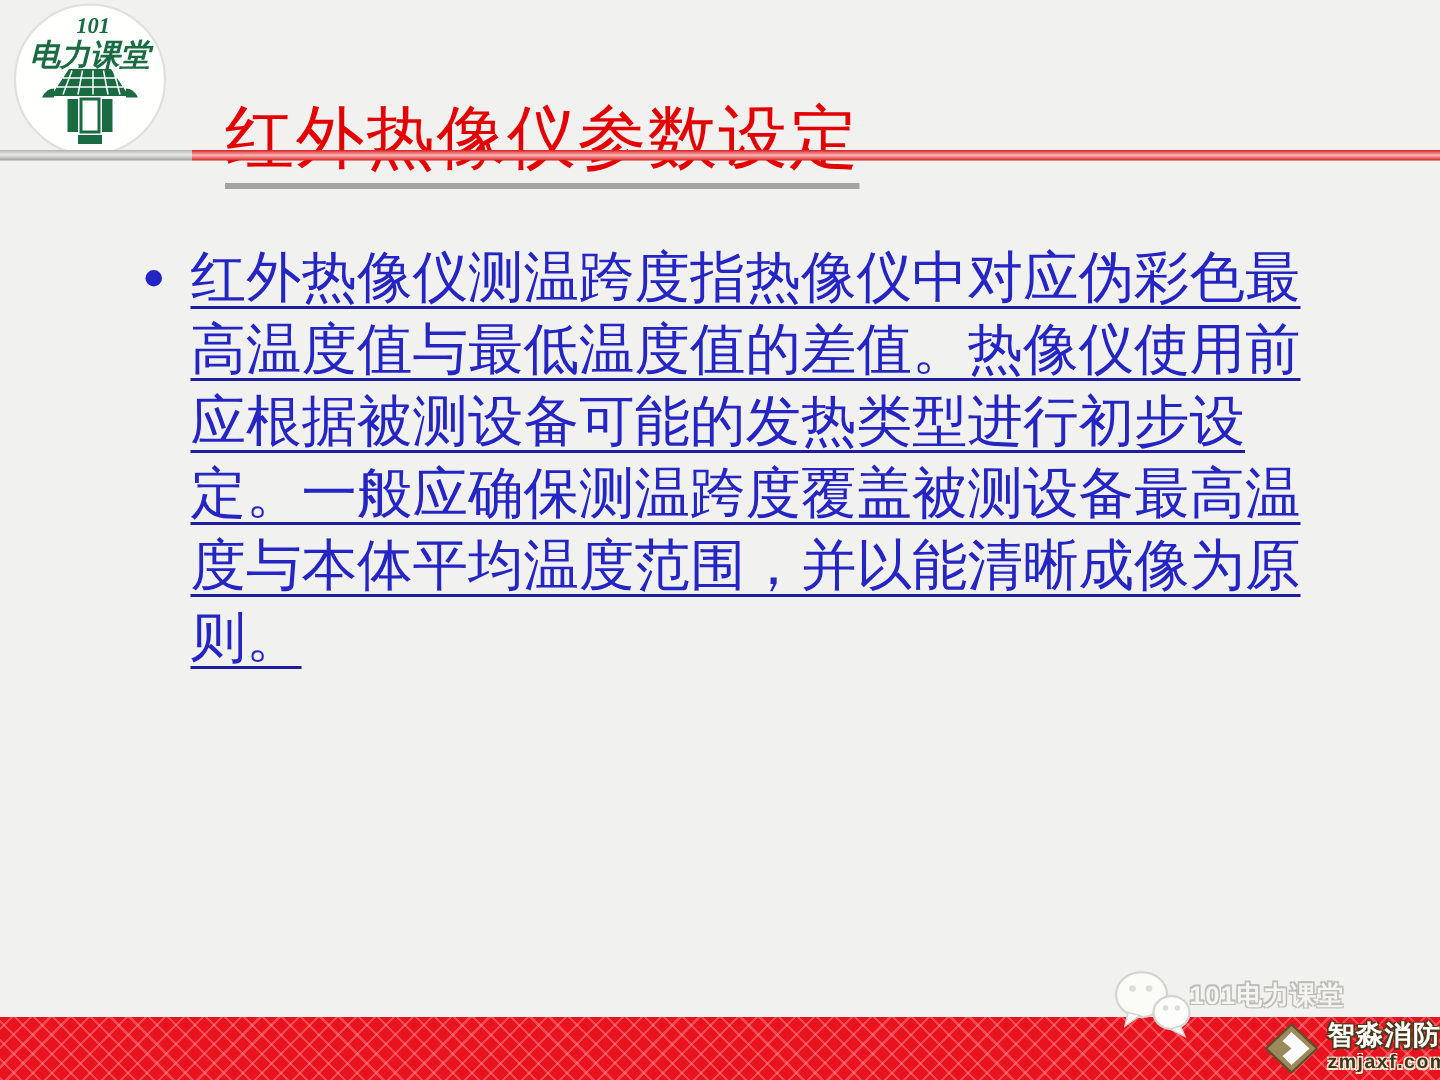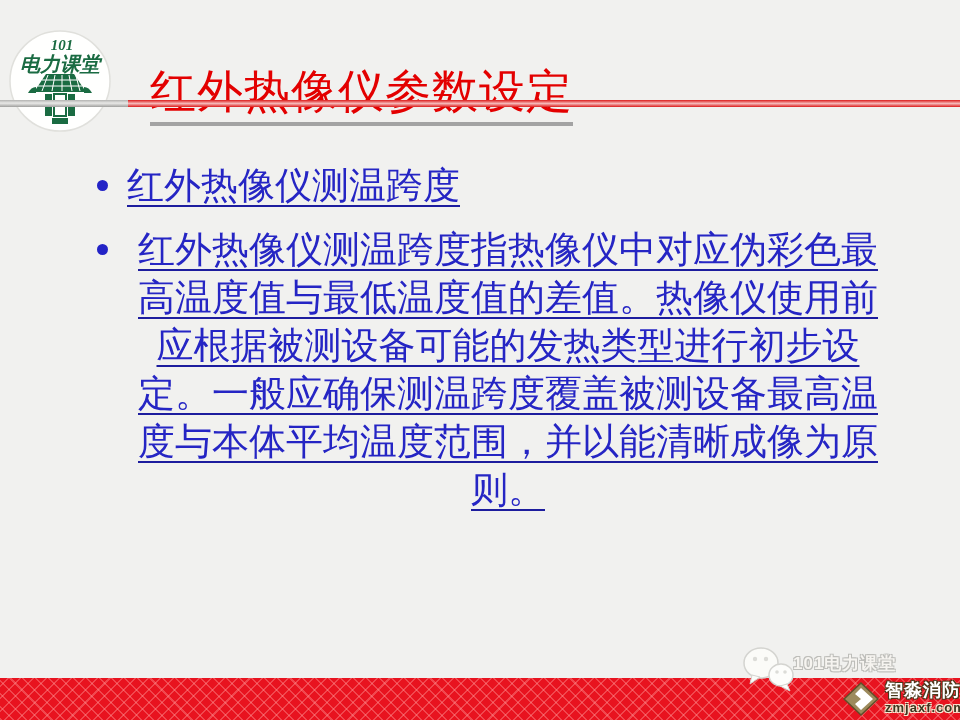--- a/index.html
+++ b/index.html
@@ -2,21 +2,21 @@
 <html><head>
 <meta charset="utf-8">
 <style>
   html,body{margin:0;padding:0;}
   body{
     width:960px;height:720px;position:relative;overflow:hidden;
     background:#f1f1ef;
     font-family:"Liberation Serif", serif;
   }
   
-  .logo-badge{position:absolute;left:8px;top:2px;width:104px;height:102px;margin-top:28px;}
+  .logo-badge{position:absolute;left:8px;top:2px;width:104px;height:102px;}
   .page-title{
     position:absolute;left:150px;top:36px;
     font-size:46px;line-height:1.1;letter-spacing:1px;
     color:#e30000;font-weight:400;
     padding-bottom:5px;border-bottom:4px solid #a3a3a3;
   }
   .divider-gray{
     position:absolute;left:0;top:100px;width:128px;height:7px;
     background:linear-gradient(#b3b3b1,#e9e9e7 45%,#9f9f9d);
   }
@@ -96,24 +96,20 @@
   </svg>
 </div>
 
 <h1 class="page-title">红外热像仪参数设定</h1>
 <div class="divider-gray"></div>
 <div class="divider-red"></div>
 
 <div class="content">
   <div class="li">
     <span class="bullet-dot"></span>
-    <span class="li-text">红外热像仪测温跨度</span>
-  </div>
-  <div class="li">
-    <span class="bullet-dot"></span>
     <span class="li-text">红外热像仪测温跨度指热像仪中对应伪彩色最高温度值与最低温度值的差值。热像仪使用前应根据被测设备可能的发热类型进行初步设定。一般应确保测温跨度覆盖被测设备最高温度与本体平均温度范围，并以能清晰成像为原则。</span>
   </div>
 </div>
 
 <div class="footer-bar"></div>
 
 <svg class="wechat-icon" viewBox="0 0 56 50">
   <ellipse cx="21" cy="19" rx="17" ry="15" fill="#fbfbf8" stroke="#d4d4d0" stroke-width="1.5"></ellipse>
   <polygon points="12,31 10,40 20,33" fill="#fbfbf8" stroke="#d4d4d0" stroke-width="1"></polygon>
   <circle cx="15" cy="15" r="2.2" fill="#dcdcd8"></circle>

